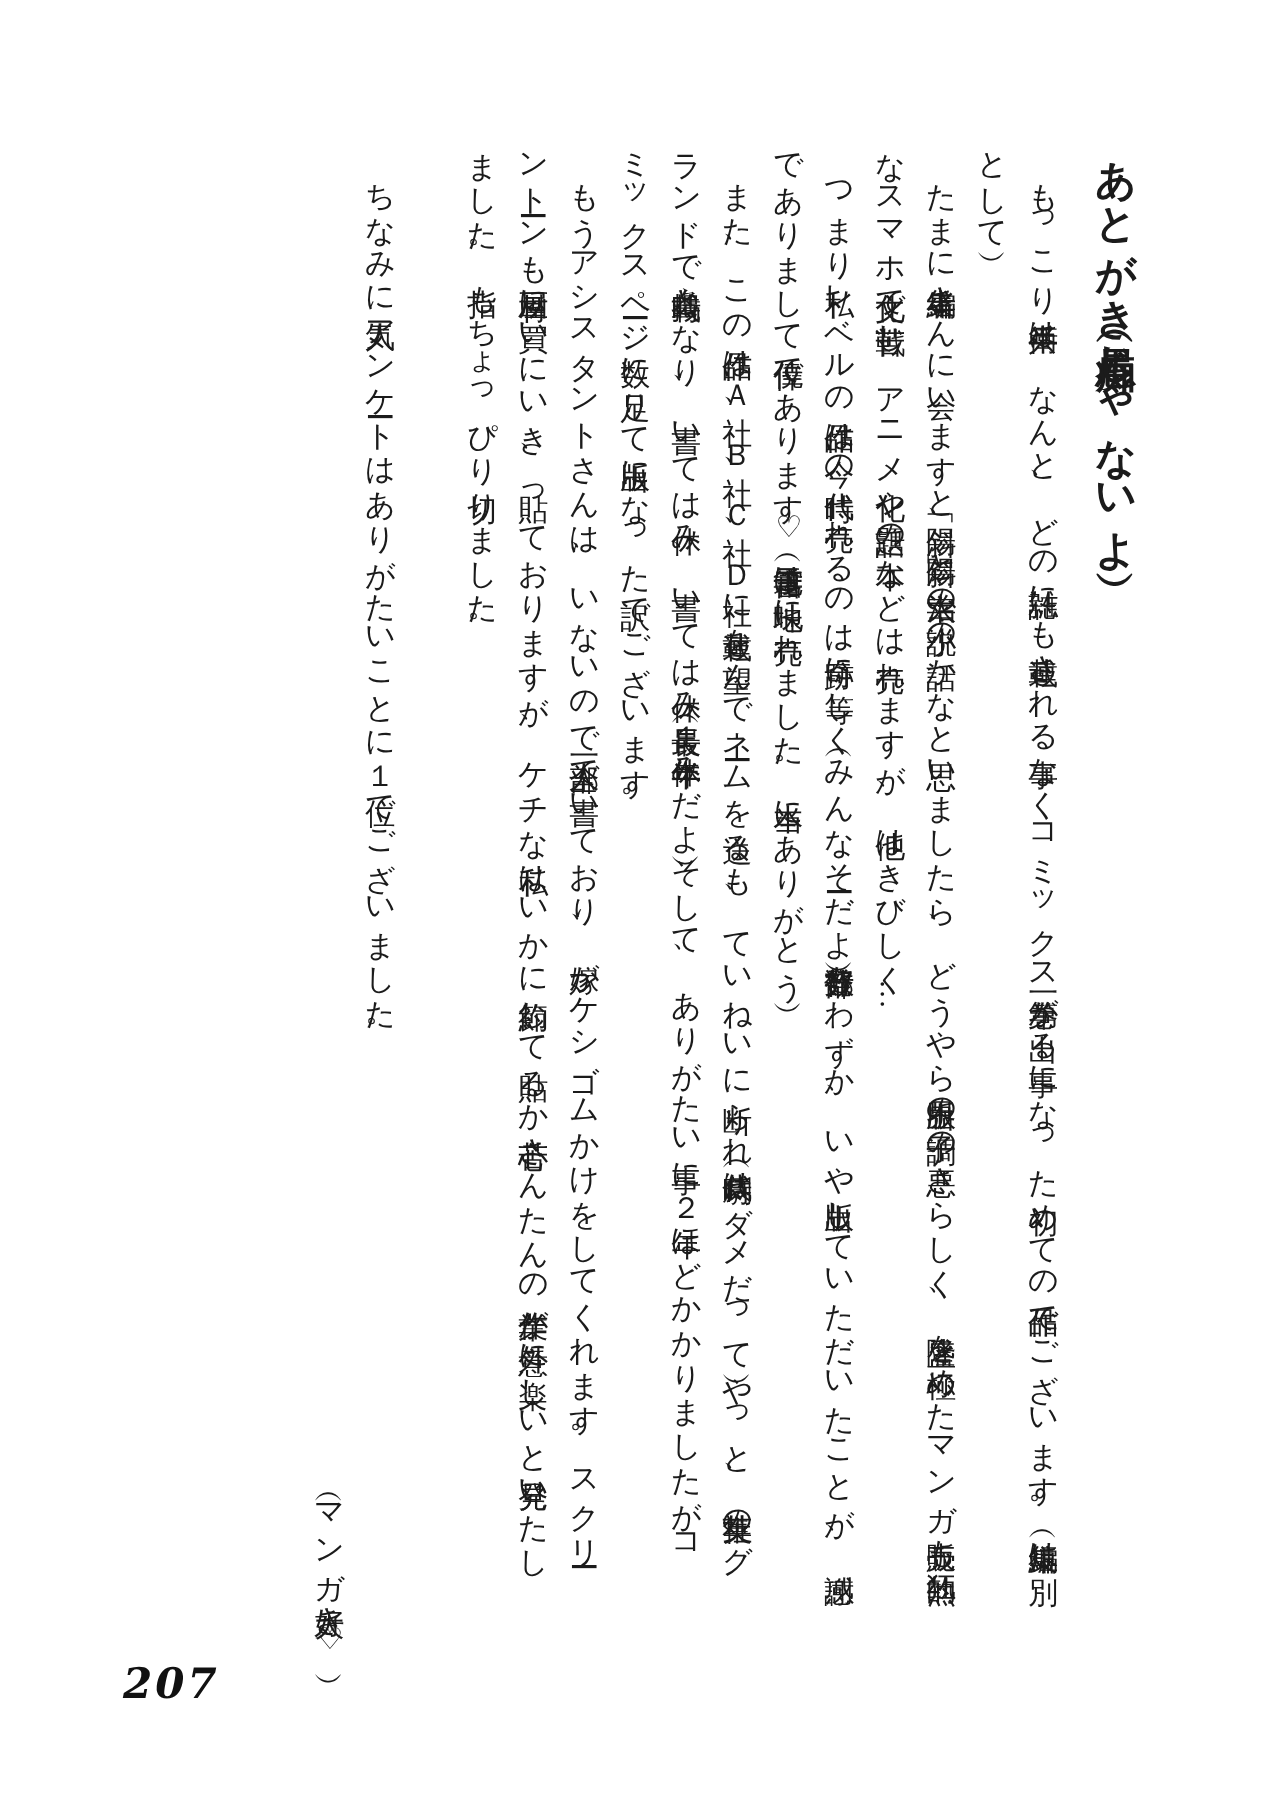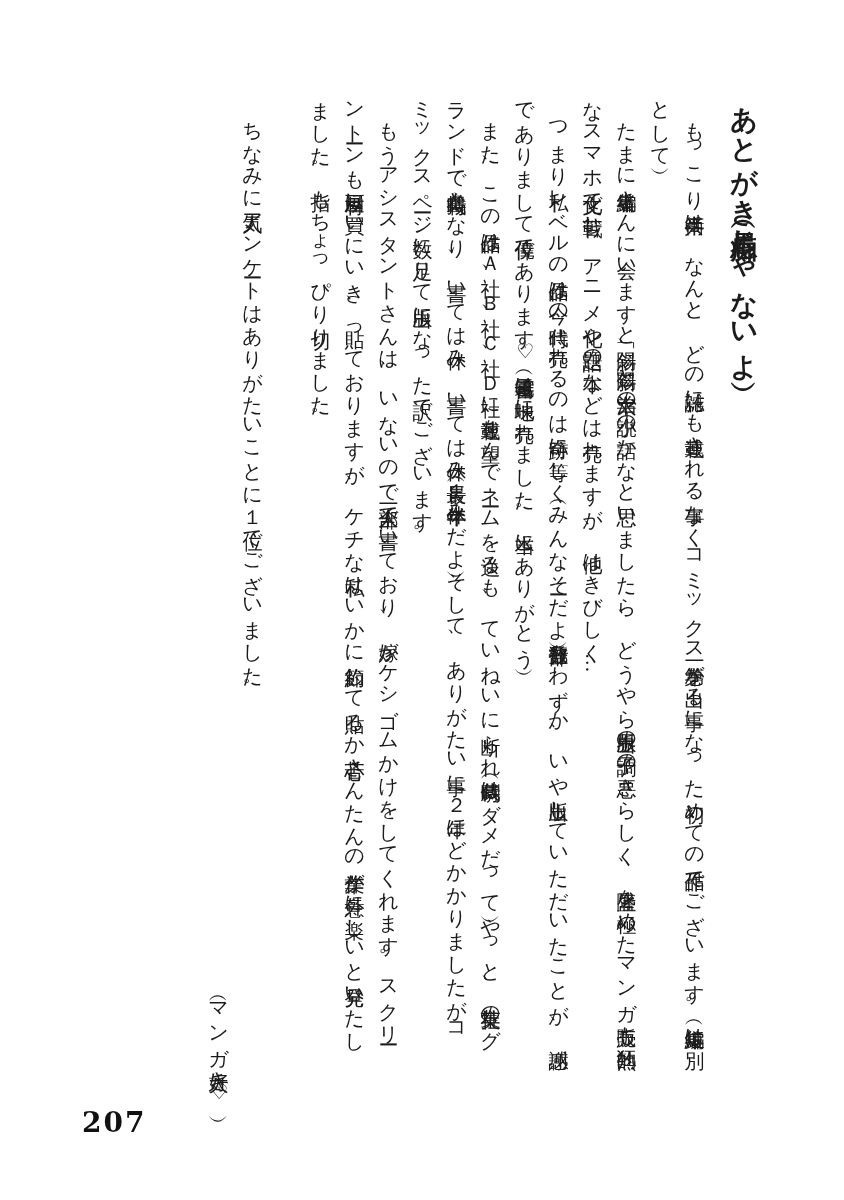--- a/index.html
+++ b/index.html
@@ -49,20 +49,21 @@
     text-indent: 0;
     text-align: end;
     position: relative;
     top: 56px;
   }
   .page-number {
     position: absolute;
     left: 82px;
     top: 1106px;
     font-family: "DejaVu Serif", "Liberation Serif", serif;
+    font-style: italic;
     font-weight: bold;
     font-size: 28px;
     letter-spacing: 2px;
     color: #111111;
   }
 </style>
 </head>
 <body>
 
 <div class="page">

